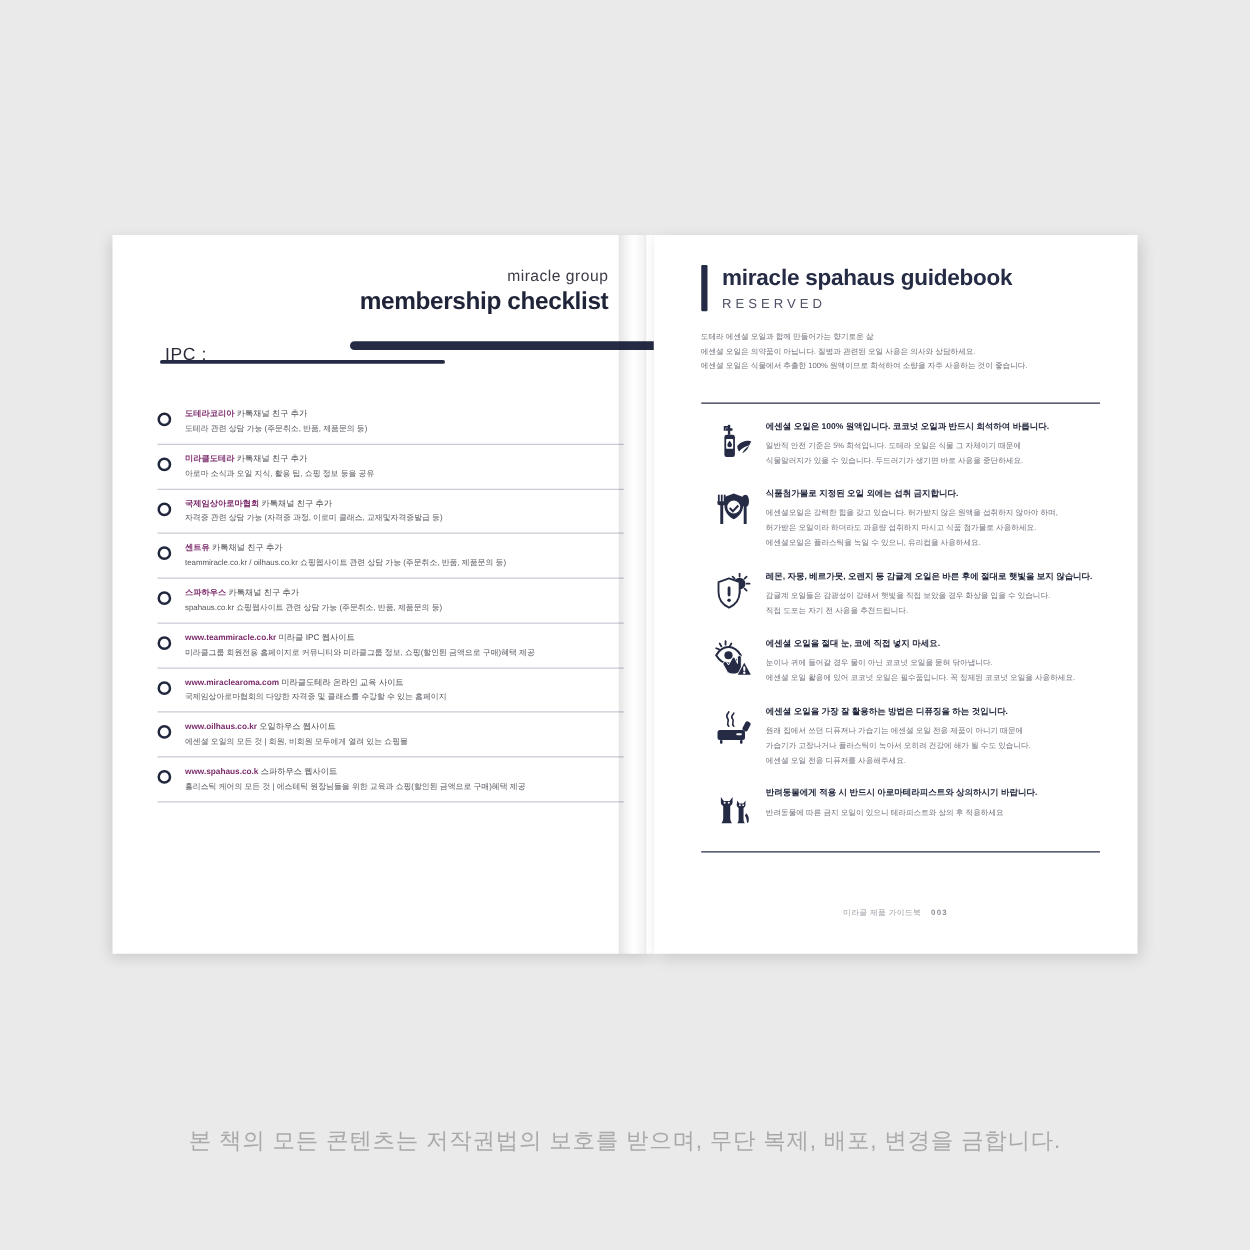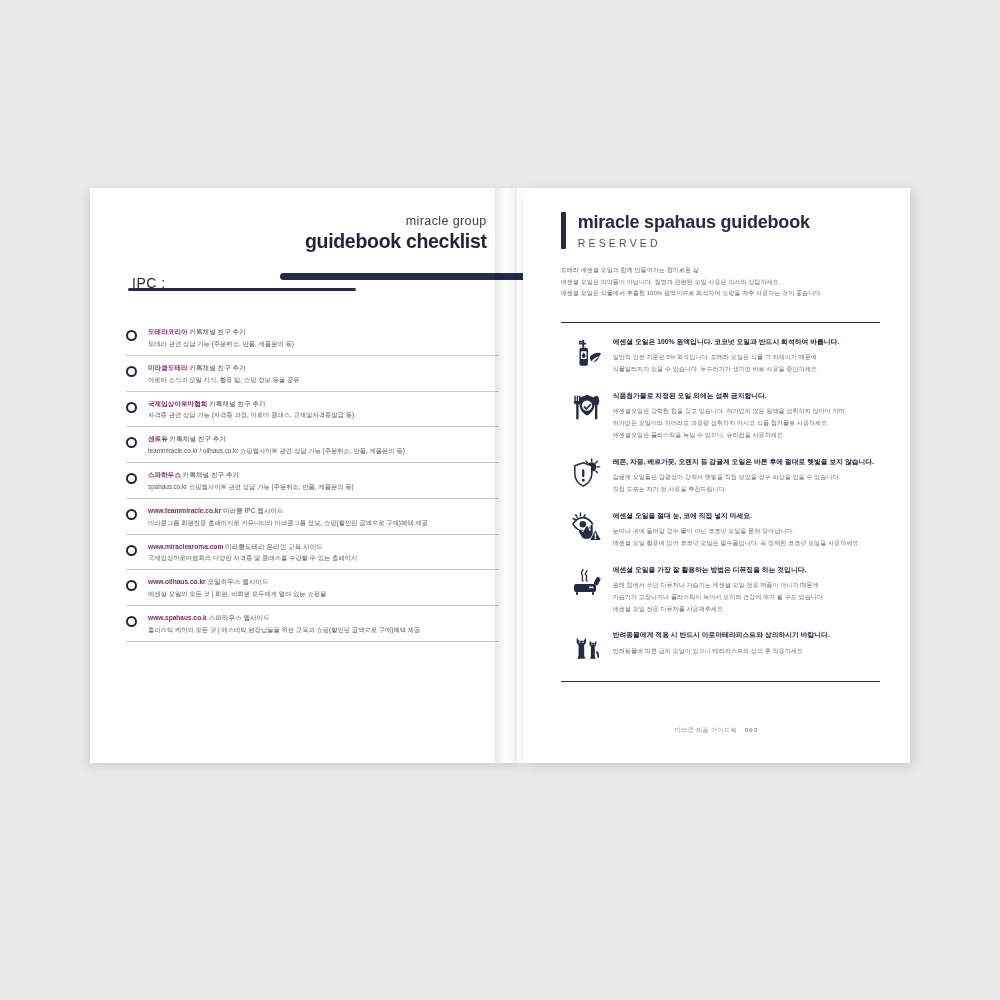--- a/index.html
+++ b/index.html
@@ -118,21 +118,21 @@
 </style>
 </head>
 <body>
 
 <div id="spread">
 
   <div class="page" id="page-left">
 
     <div class="l-head">
       <div class="l-sub">miracle group</div>
-      <div class="l-title">guidebook checklist</div>
+      <div class="l-title">membership checklist</div>
     </div>
 
     <div class="ipc-row">
       <div class="ipc-label">IPC :</div>
       <div class="bar-thick"></div>
       <div class="bar-thin"></div>
     </div>
 
     <div class="checklist" id="checklist">
         <div class="ck-item">
@@ -369,13 +369,14 @@
 
     <div class="r-foot">
       <span>미라클 제품 가이드북</span><span class="pg">003</span>
     </div>
   </div>
 
   <div id="gutter"></div>
 </div>
 
 <div id="copyright">
+  <div class="cl2">본 책의 모든 콘텐츠는 저작권법의 보호를 받으며, 무단 복제, 배포, 변경을 금합니다.</div>
 </div>
 
 </body></html>

